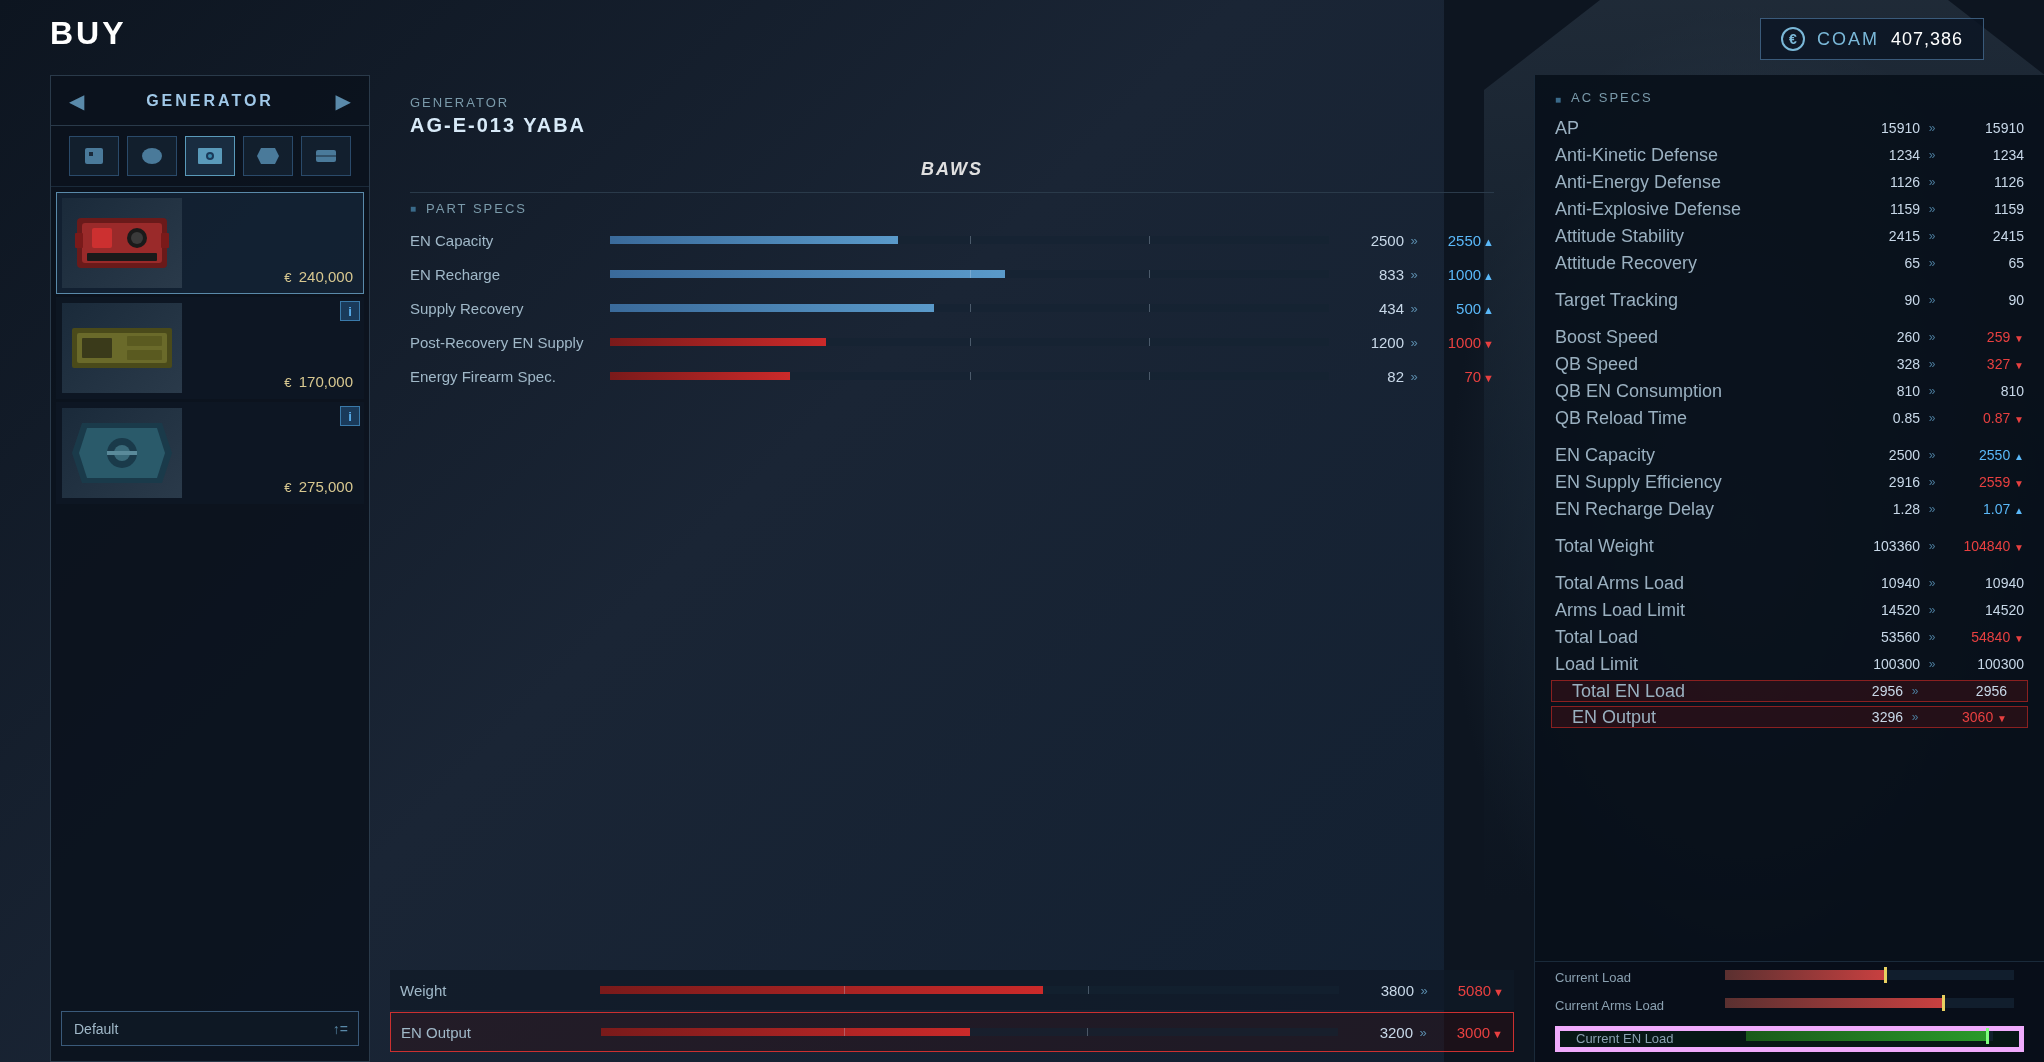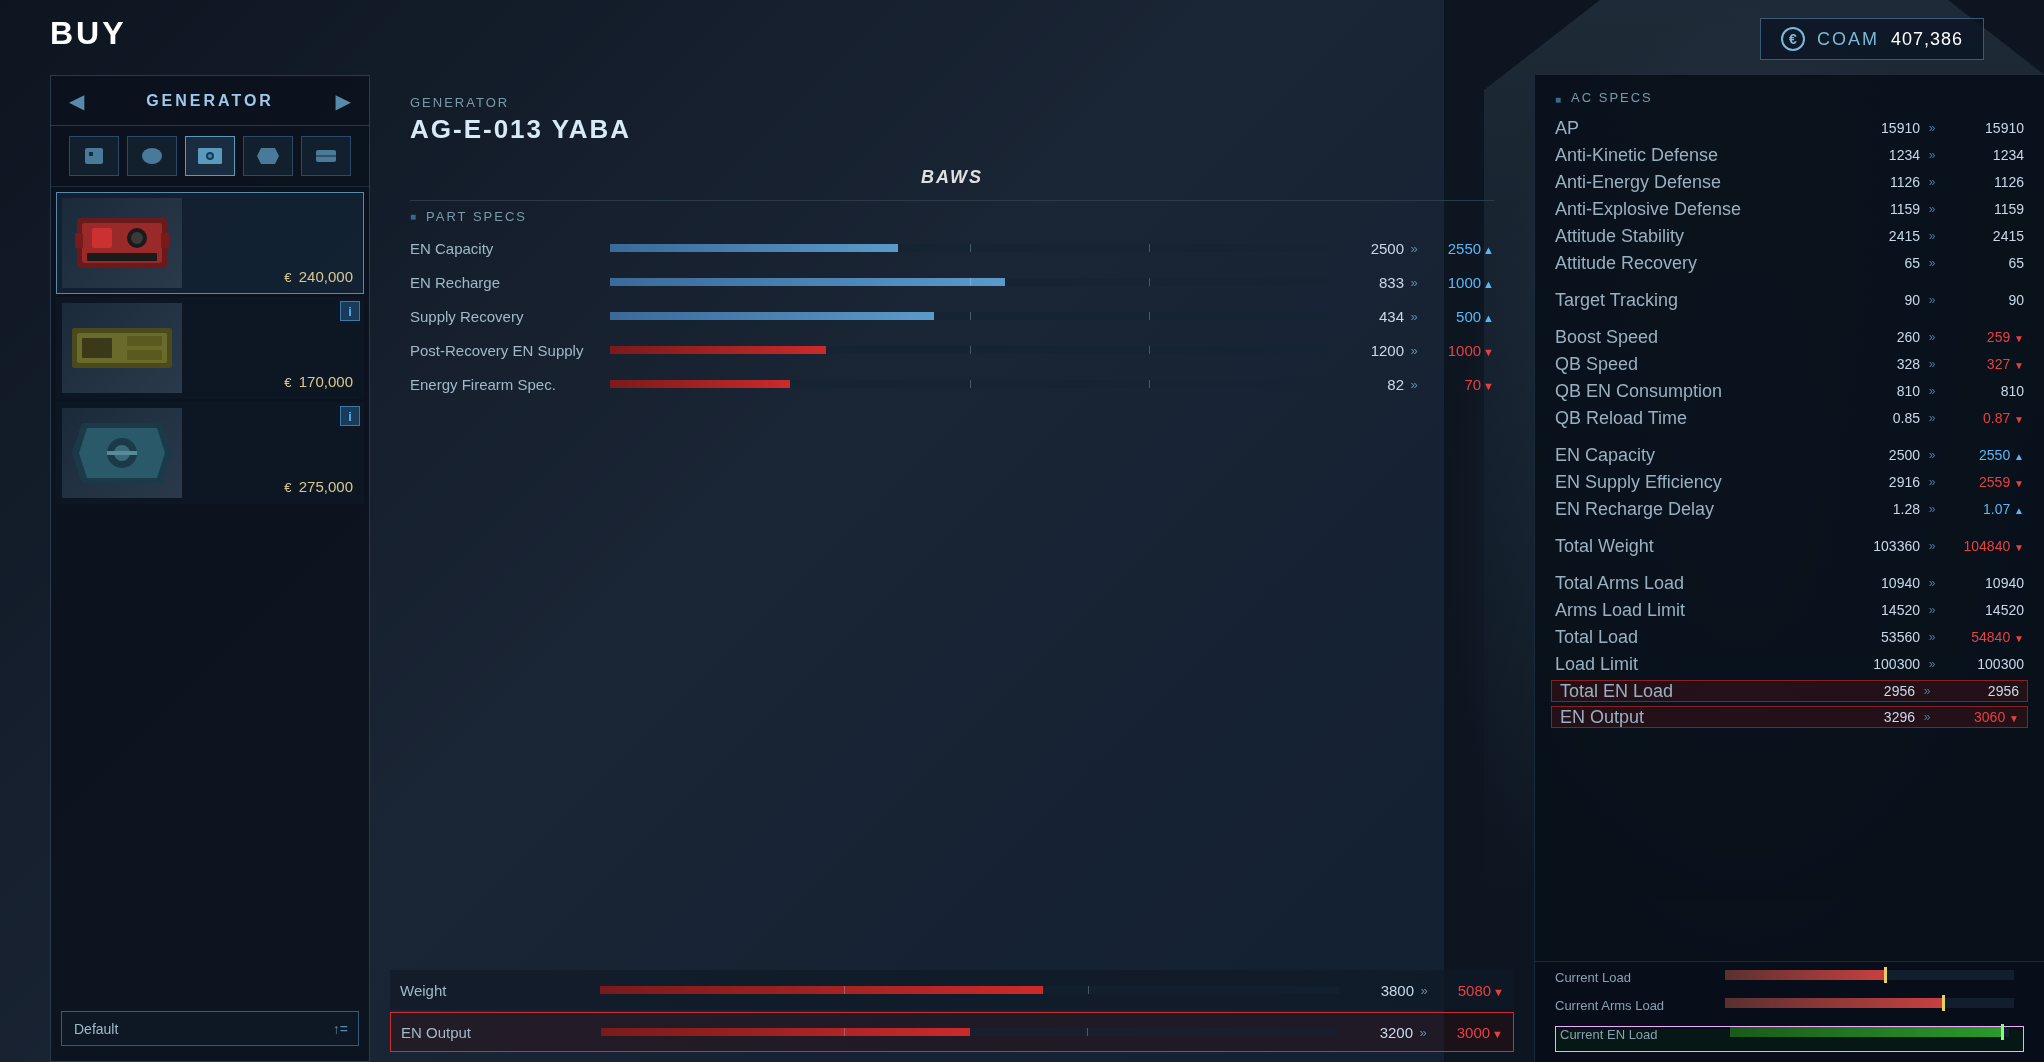--- a/index.html
+++ b/index.html
@@ -262,21 +262,21 @@
     }
 
     .part-category-label {
       font-size: 13px;
       color: #7a9aaa;
       letter-spacing: 2px;
       margin-bottom: 4px;
     }
 
     .part-name {
-      font-size: 26px;
+      font-size: 20px;
       font-weight: bold;
       color: #d8eaf8;
       letter-spacing: 2px;
     }
 
     .divider-line {
       height: 1px;
       background: #2a3a4a;
       margin: 8px 0;
     }
@@ -419,21 +419,21 @@
     .ac-spec-new.down-red { color: #e84040; }
 
     .ac-spacer {
       height: 10px;
     }
 
     
     .ac-spec-row.row-highlighted {
       background: rgba(120,15,15,0.25);
       border: 1px solid #8a2020;
-      padding: 0 8px;
+      padding: 0 20px;
       margin: 4px -4px 3px -4px;
     }
 
     
     .current-load-section {
       position: absolute;
       bottom: 0;
       left: 0;
       right: 0;
       padding: 8px 20px;
@@ -931,21 +931,21 @@
     </div>
 
     <div class="current-load-row">
       <span class="current-load-name">Current Arms Load</span>
       <div class="current-load-bar">
         <div class="current-load-fill" style="width:75%"></div>
         <div class="current-load-marker" style="left:75%"></div>
       </div>
     </div>
 
-    <div class="current-load-row" style="border:1px solid #f0abfc; background:rgba(10,80,10,0.15); padding:0 4px;">
+    <div class="current-load-row" style="border:5px solid #f0abfc; background:rgba(10,80,10,0.15); padding:0 16px;">
       <span class="current-load-name">Current EN Load</span>
       <div class="current-load-bar">
         <div class="current-load-fill green" style="width:97%"></div>
         <div class="current-load-marker" style="left:97%; background:#80ff80;"></div>
       </div>
     </div>
   </div>
 </div>
 
 </body></html>

